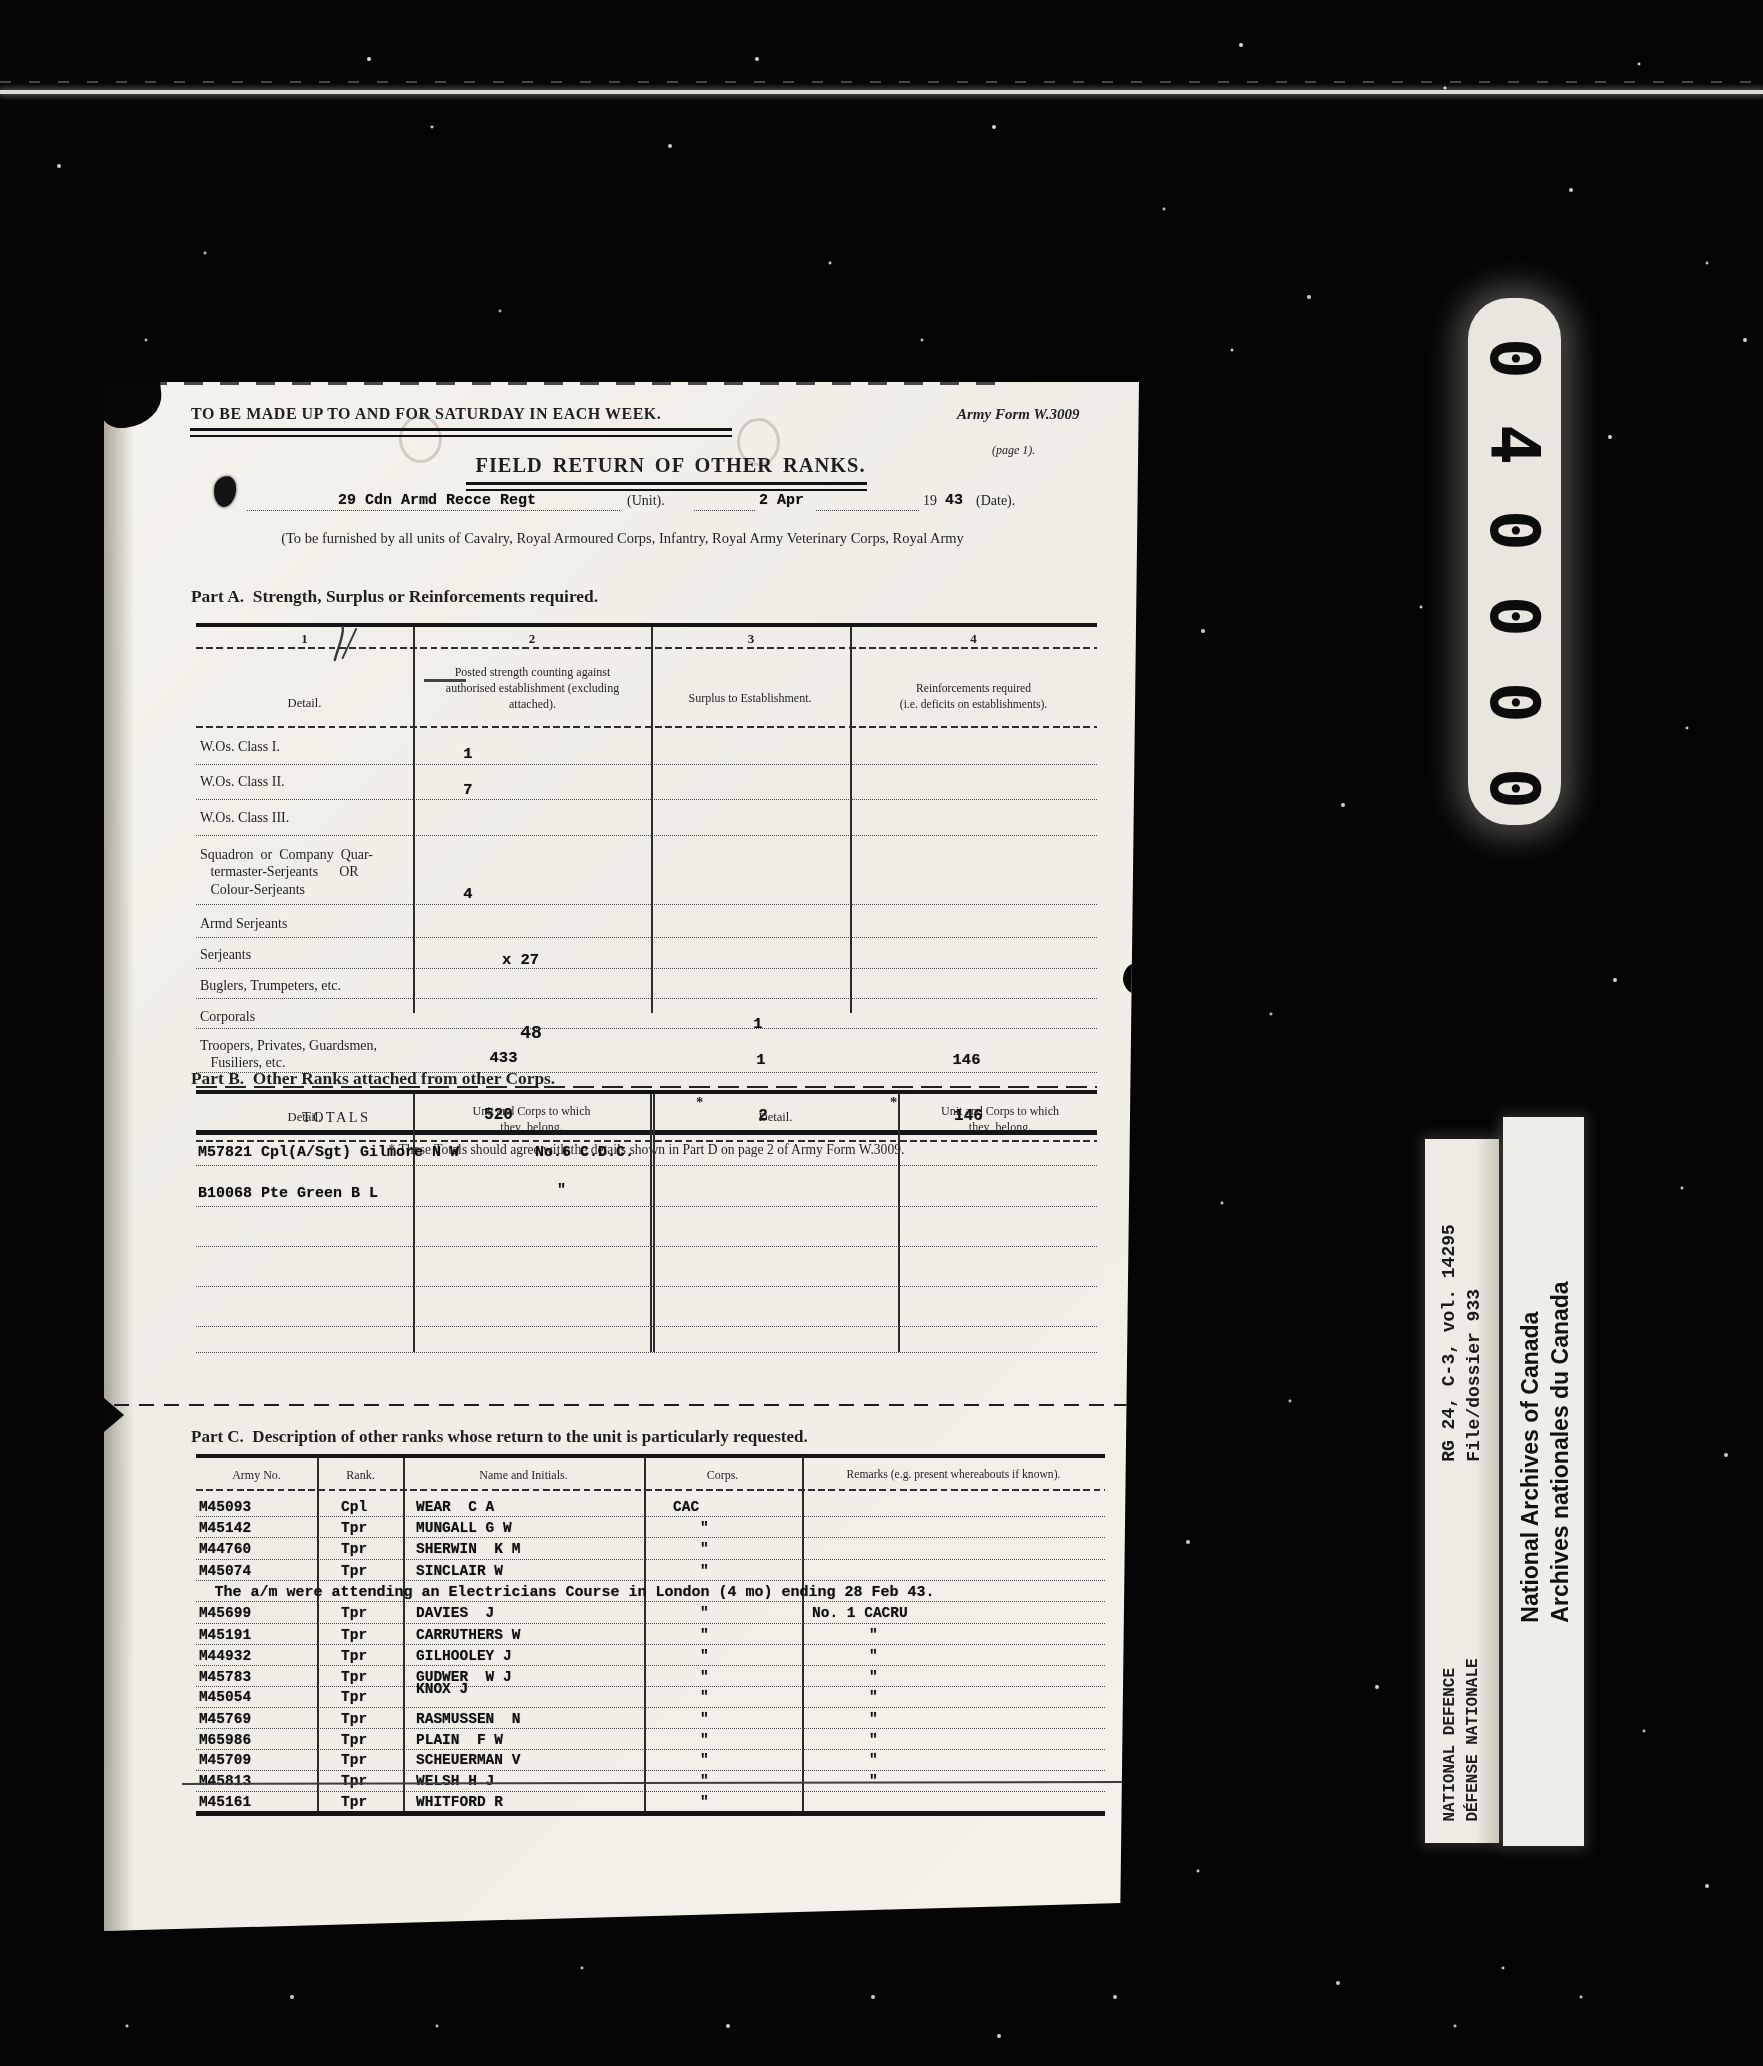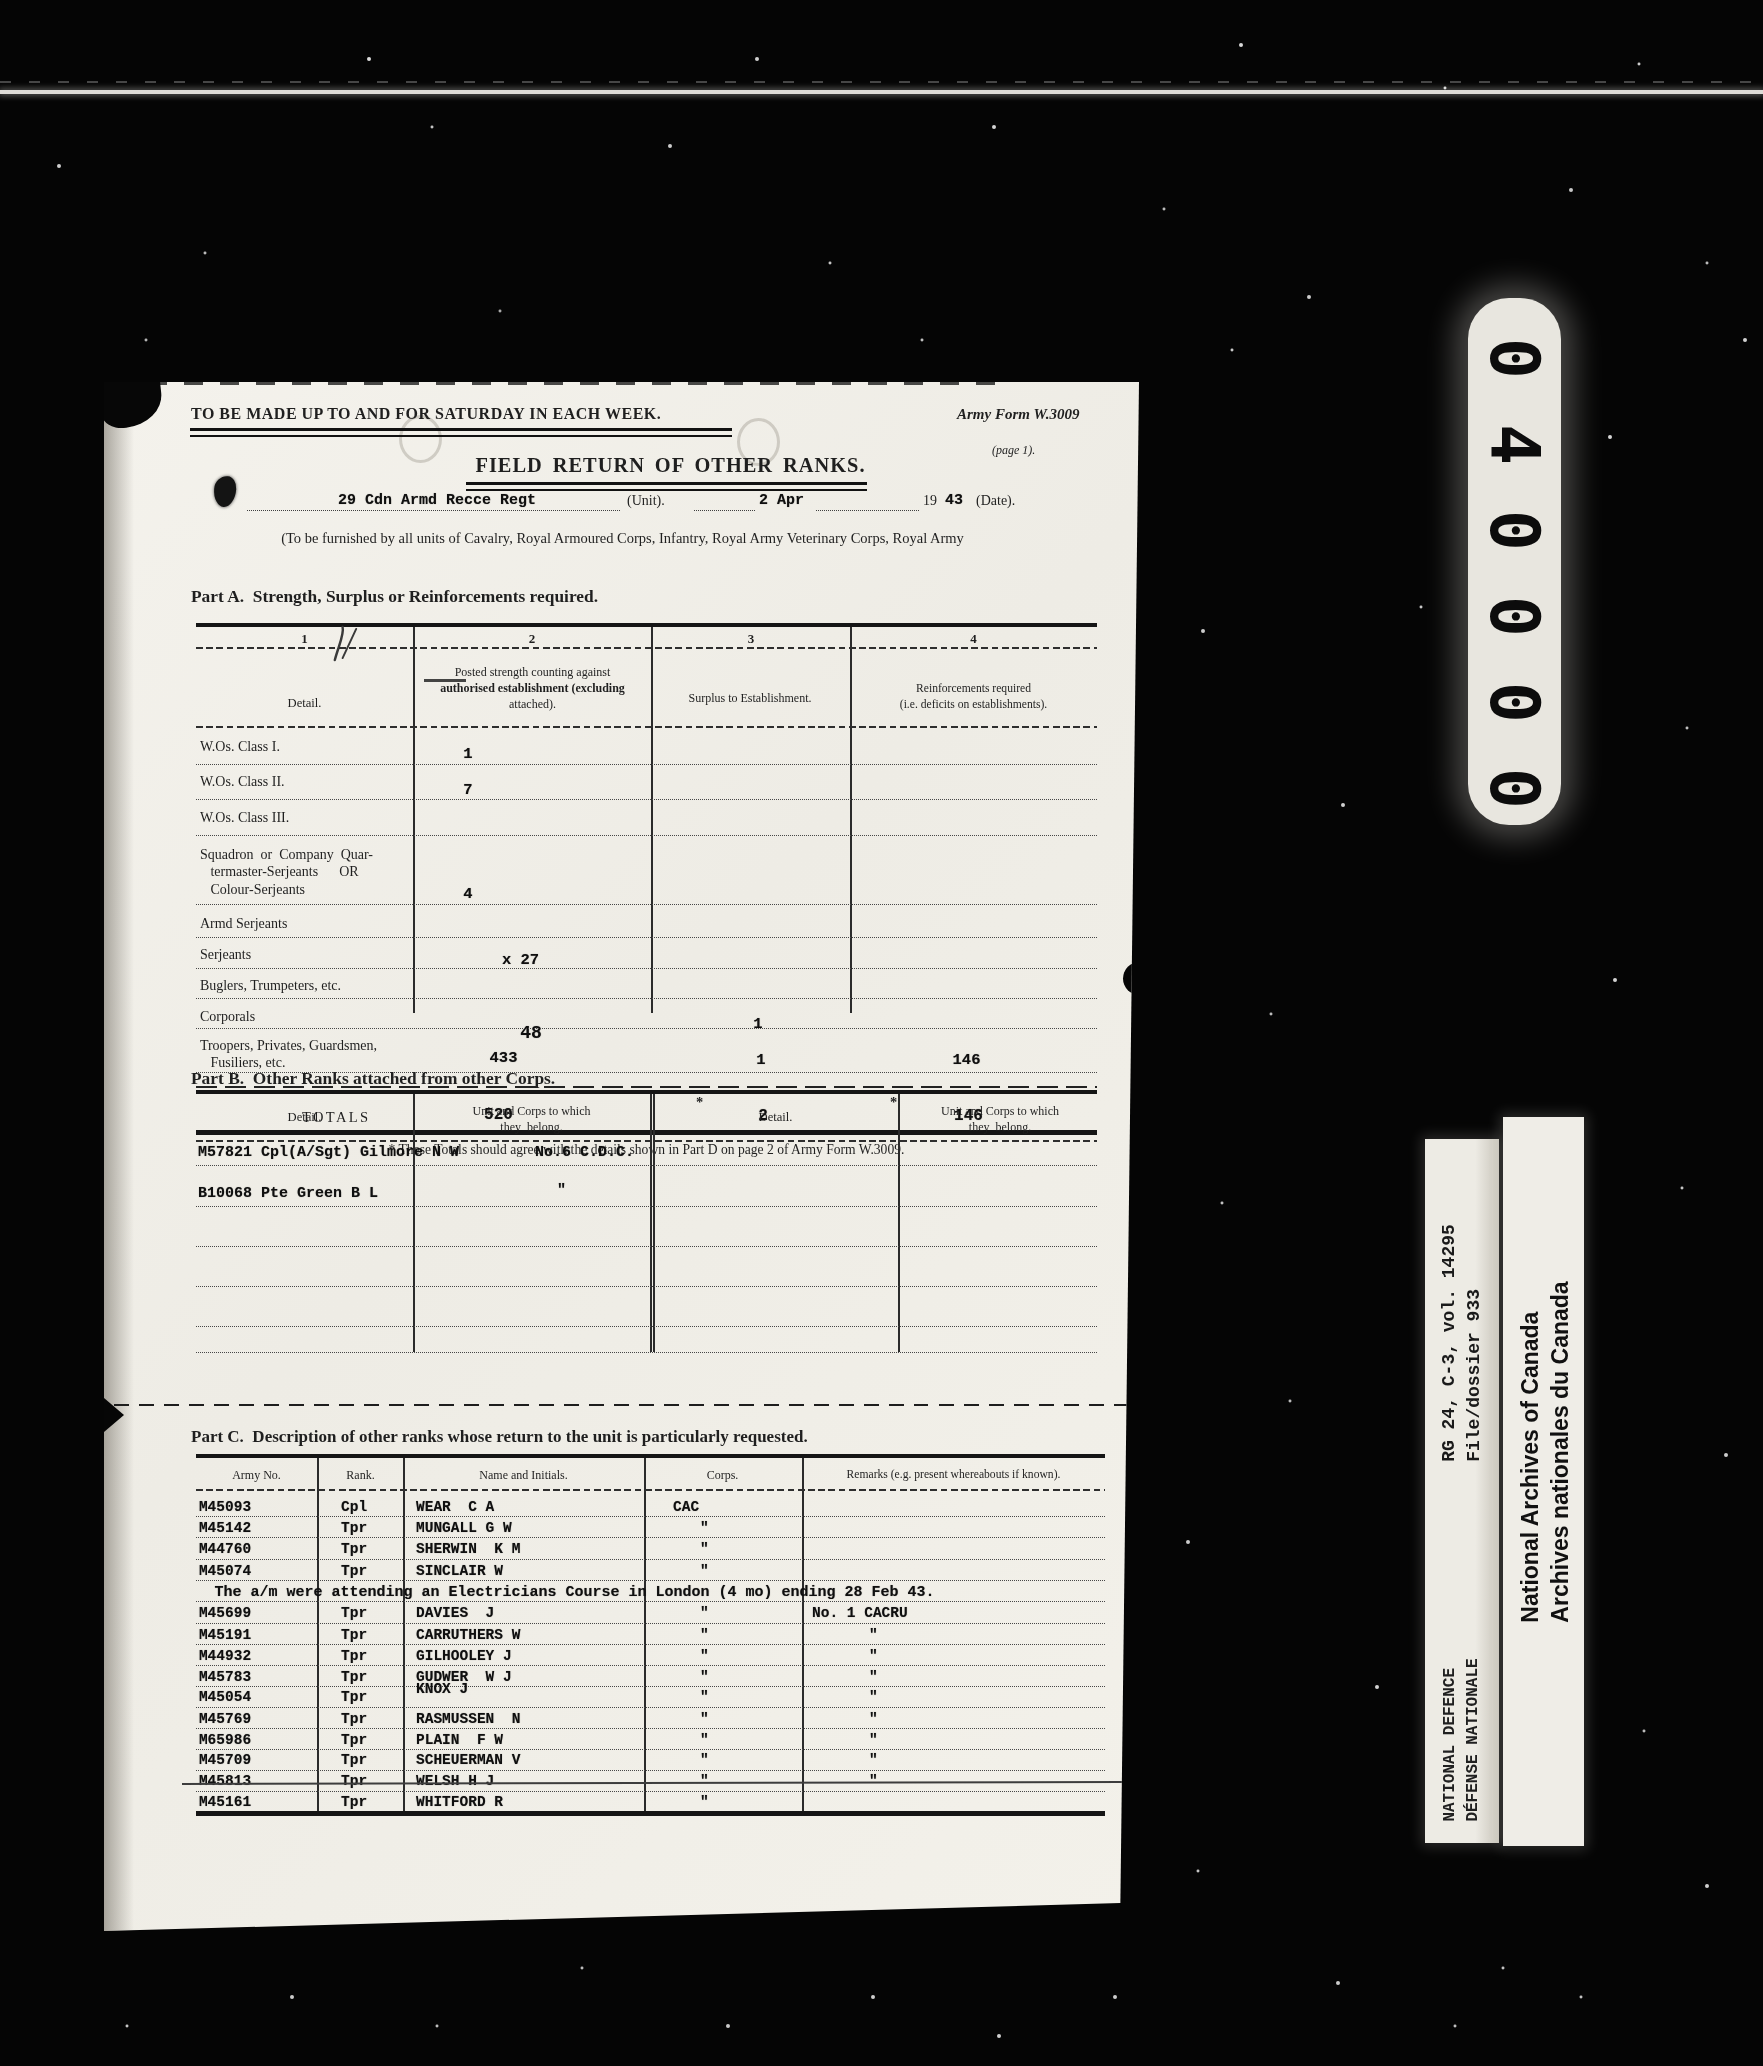--- a/index.html
+++ b/index.html
@@ -123,21 +123,21 @@
       <svg class="abs" style="left:132px;top:1px;" width="35" height="41" viewBox="0 0 72 84">
         <path d="M14 74 C22 44 34 20 30 6" stroke="#3a3a3a" stroke-width="5" fill="none" stroke-linecap="round"></path>
         <path d="M30 70 L58 10" stroke="#3a3a3a" stroke-width="4" fill="none" stroke-linecap="round"></path>
       </svg>
 
       <div class="abs dashrule" style="left:0;top:24px;width:901px;"></div>
 
       <div class="abs serif ctr" style="left:0;top:73px;width:217px;font-size:12.6px;">Detail.</div>
       <div class="abs serif ctr" style="left:223px;top:41px;width:227px;font-size:12px;line-height:16px;">Posted  strength  counting  against</div>
       <div class="abs" style="left:228px;top:56px;width:42px;height:3.4px;background:rgba(25,25,25,.8);"></div>
-      <div class="abs serif ctr" style="left:223px;top:57px;width:227px;font-size:12px;line-height:16px;font-weight:bold;">authorised  establishment  (excluding</div>
+      <div class="abs serif ctr" style="left:223px;top:57px;width:227px;font-size:12px;line-height:16px;">authorised  establishment  (excluding</div>
       <div class="abs serif ctr" style="left:223px;top:73px;width:227px;font-size:12px;line-height:16px;">attached).</div>
       <div class="abs serif ctr" style="left:460px;top:68px;width:188px;font-size:12px;">Surplus to Establishment.</div>
       <div class="abs serif ctr" style="left:661px;top:58px;width:233px;font-size:11.6px;line-height:15.5px;">Reinforcements required</div>
       <div class="abs serif ctr" style="left:661px;top:74px;width:233px;font-size:11.6px;line-height:15.5px;">(i.e. deficits on establishments).</div>
 
       <div class="abs dashrule" style="left:0;top:103px;width:901px;"></div>
 
       <div class="abs serif pre" style="left:3.9px;top:116px;font-size:14px;">W.Os. Class I.</div>
       <div class="abs typed ctr" style="left:233px;top:122px;width:78px;font-size:15.5px;">1</div>
       <div class="abs dotted" style="left:0;top:141px;width:901px;"></div>

